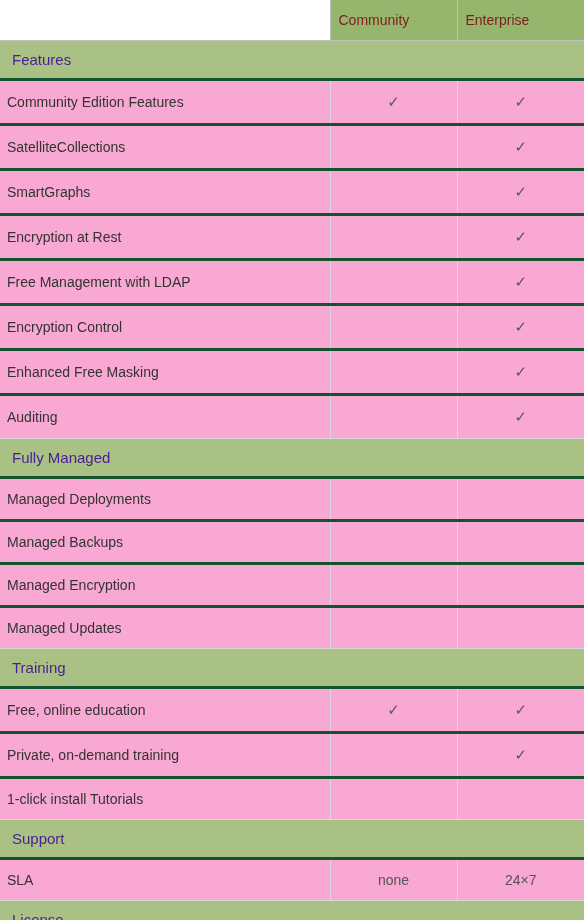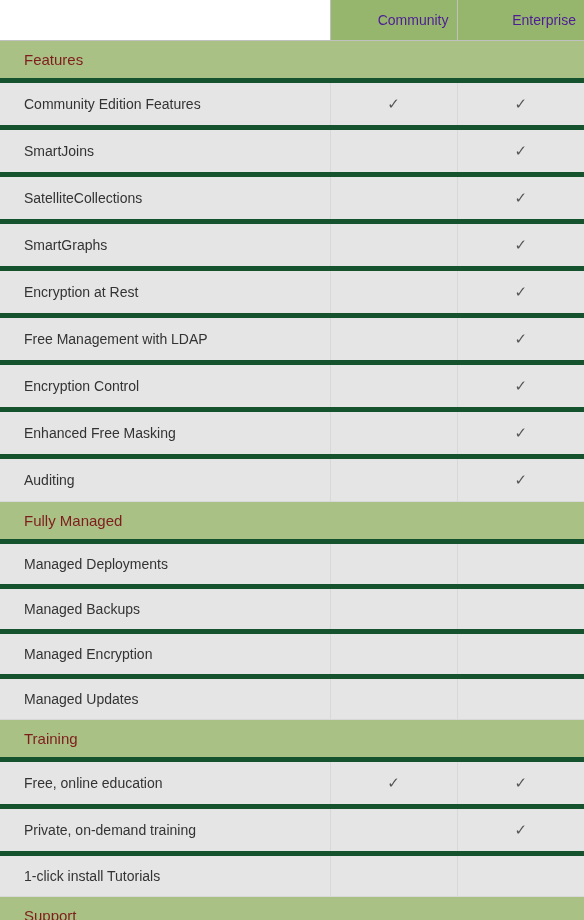--- a/index.html
+++ b/index.html
@@ -8,45 +8,45 @@
     background: #fff;
     color: #333;
     width: 584px;
   }
   table {
     width: 100%;
     border-collapse: collapse;
   }
   th.colhead {
     background: #97b66d;
-    color: #4c1d95;
+    color: #7f1d1d;
     font-weight: normal;
-    text-align: right;
+    text-align: left;
     padding: 12px 8px;
     font-size: 14px;
     border-left: 1px solid #c0c0c0;
   }
   th.empty {
     background: #fff;
     border: none;
   }
   tr.section td {
     background: #a9c184;
-    color: #7f1d1d;
+    color: #4c1d95;
     font-size: 15px;
-    padding: 10px 24px;
+    padding: 10px 12px;
     text-align: left;
     border-top: 1px solid #c0c0c0;
     border-bottom: 1px solid #c0c0c0;
   }
   tr.row td {
-    background: #e5e5e5;
-    border-top: 5px solid #14532d;
+    background: #f9a8d4;
+    border-top: 3px solid #14532d;
     border-bottom: 1px solid #d8d8d8;
-    padding: 12px 24px;
+    padding: 12px 7px;
     font-size: 14px;
   }
   tr.row td.label {
     text-align: left;
     color: #333;
     width: 330px;
   }
   tr.row td.cell {
     text-align: center;
     color: #555;
@@ -69,25 +69,20 @@
       <th class="colhead">Enterprise</th>
     </tr>
   </thead>
   <tbody id="tbody">
       <tr class="section">
         <td colspan="3">Features</td>
       </tr>
       <tr class="row">
         <td class="label">Community Edition Features</td>
         <td class="cell"><span class="check">✓</span></td>
-        <td class="cell"><span class="check">✓</span></td>
-      </tr>
-      <tr class="row">
-        <td class="label">SmartJoins</td>
-        <td class="cell"></td>
         <td class="cell"><span class="check">✓</span></td>
       </tr>
       <tr class="row">
         <td class="label">SatelliteCollections</td>
         <td class="cell"></td>
         <td class="cell"><span class="check">✓</span></td>
       </tr>
       <tr class="row">
         <td class="label">SmartGraphs</td>
         <td class="cell"></td>

